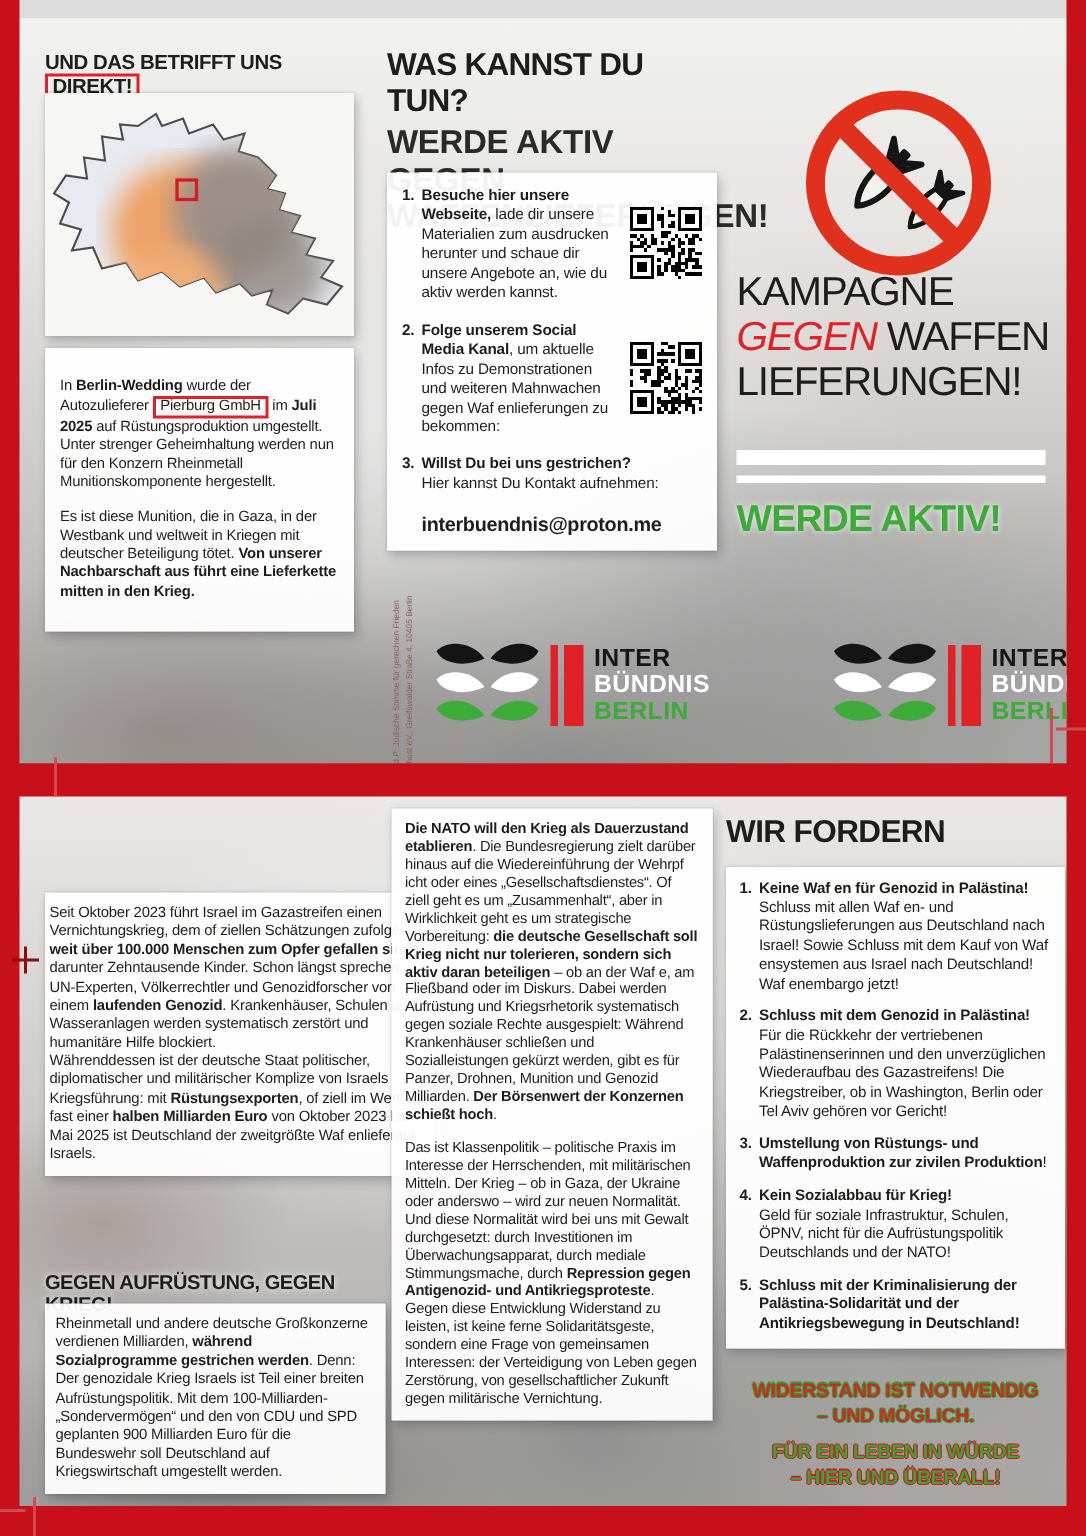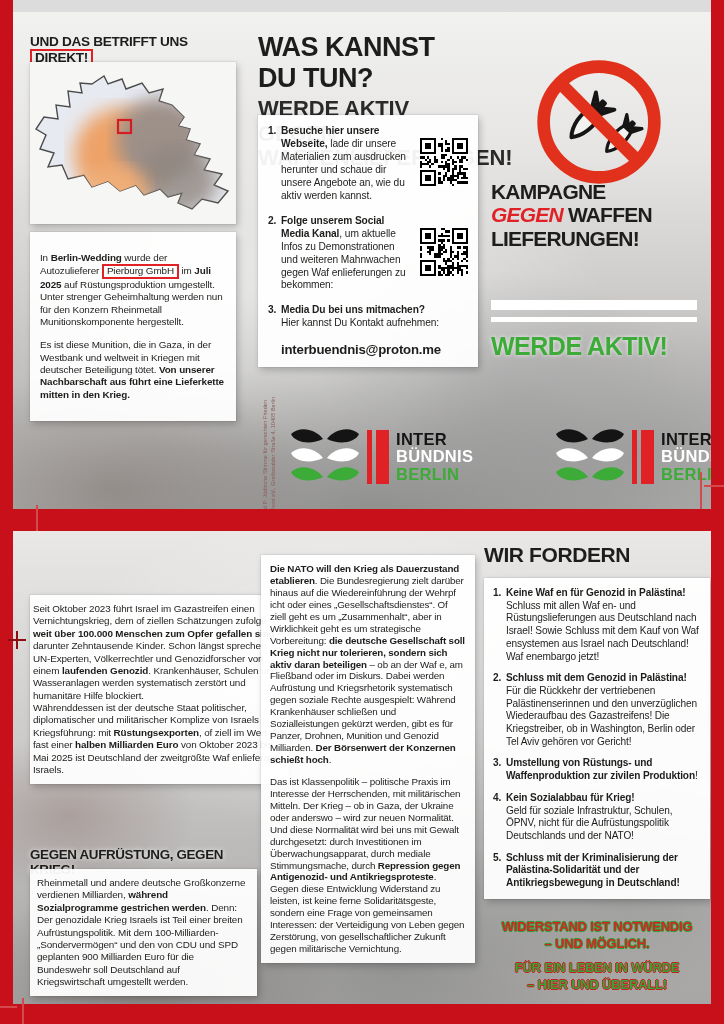--- a/index.html
+++ b/index.html
@@ -31,33 +31,33 @@
   .card{background:rgba(255,255,255,.94);box-shadow:0 0 0 1px rgba(0,0,0,.05),2px 3px 7px rgba(0,0,0,.22);}
   .body-txt{font-size:9.9px;line-height:1.25;letter-spacing:-0.12px;}
   
   .c1h{position:absolute;left:17px;top:22px;width:212px;font-size:13.6px;font-weight:700;letter-spacing:-0.3px;}
   .mapcard{position:absolute;left:17px;top:50px;width:206px;height:162px;}
   .txtcard{position:absolute;left:17px;top:220px;width:206px;padding:20px 10px;box-sizing:border-box;}
   .txtcard p{margin:0 0 11px 0;}
   .txtcard p:last-child{margin:0;}
   
   .c2{position:absolute;left:245px;top:20px;width:220px;}
-  .c2 .t1{font-size:27px;font-weight:700;letter-spacing:-0.5px;}
+  .c2 .t1{font-size:21px;font-weight:700;letter-spacing:-0.5px;}
   .c2 .t2{font-size:22px;font-weight:700;letter-spacing:-0.2px;line-height:1.12;margin-top:3px;color:#2a2a28;}
   .steps{position:absolute;left:245px;top:103px;width:220px;padding:10px 10px 8px 10px;box-sizing:border-box;}
   .step{display:flex;margin-bottom:12px;font-size:10.2px;line-height:1.27;letter-spacing:-0.1px;}
   .step .num{font-weight:700;width:13px;flex:none;}
   .step .stext{flex:1;}
   .qrf{float:right;width:48px;height:48px;margin:13px 0 2px 6px;background:#fff;}
   svg.qr{width:48px;height:48px;display:block;}
   .email{font-size:13.2px;font-weight:700;margin:2px 0 2px 13px;letter-spacing:-0.2px;}
   
   .c3{position:absolute;left:476px;top:0;width:222px;height:497px;}
   .sign{position:absolute;left:42px;top:42px;width:136px;height:136px;}
-  .c3 .big{position:absolute;left:2px;top:168px;width:218px;font-size:21px;font-weight:700;letter-spacing:-0.8px;line-height:1.11;}
+  .c3 .big{position:absolute;left:2px;top:168px;width:218px;font-size:27px;font-weight:400;letter-spacing:-0.8px;line-height:1.11;}
   .gegen{color:var(--accent_red,#e02126);font-style:italic;}
   .wbar1{position:absolute;left:2px;top:288px;width:206px;height:10px;background:#fff;}
   .wbar2{position:absolute;left:2px;top:305px;width:206px;height:5px;background:#fff;}
   .cta{position:absolute;left:2px;top:320px;width:216px;font-size:25px;font-weight:800;letter-spacing:-0.5px;
        color:var(--green,#3cab37);text-shadow:0 0 4px rgba(255,255,255,.8);}
   
   .logo{position:absolute;display:flex;align-items:center;}
   .logo .bars{display:flex;margin:0 7px 0 6px;}
   .logo .bar-thin{width:5px;height:54px;background:var(--accent_red,#e02126);margin-right:4px;}
   .logo .bar-wide{width:13px;height:54px;background:var(--accent_red,#e02126);}
@@ -66,21 +66,21 @@
   .imprint{position:absolute;left:248px;top:360px;height:150px;writing-mode:vertical-rl;transform:rotate(180deg);
            font-size:5.6px;line-height:1.5;color:#8a5c58;}
   
   .d1h{position:absolute;left:17px;top:14px;width:230px;font-size:13.4px;font-weight:700;letter-spacing:-0.35px;line-height:1.18;
        text-shadow:0 0 5px rgba(255,255,255,.9),0 0 9px rgba(255,255,255,.8);}
   .d1box1{position:absolute;left:17px;top:64px;width:259px;padding:8px 3px;box-sizing:border-box;}
   .d1h2{position:absolute;left:17px;top:316px;width:230px;font-size:13.4px;font-weight:700;letter-spacing:-0.35px;
         text-shadow:0 0 5px rgba(255,255,255,.9);}
   .d1box2{position:absolute;left:17px;top:338px;width:227px;padding:8px 7px;box-sizing:border-box;}
   .d1box1 p,.d1box2 p,.d2box p{margin:0;}
-  .d2box{position:absolute;left:248px;top:24px;width:214px;padding:8px 9px;box-sizing:border-box;}
+  .d2box{position:absolute;left:248px;top:8px;width:214px;padding:8px 9px;box-sizing:border-box;}
   .d2box p{font-size:9.8px;line-height:1.22;letter-spacing:-0.15px;margin-bottom:10px;}
   .d2box p:last-child{margin-bottom:0;}
   .d3t{position:absolute;left:471px;top:12px;width:226px;font-size:21px;font-weight:700;letter-spacing:-0.4px;}
   .d3box{position:absolute;left:471px;top:47px;width:226px;padding:9px 9px;box-sizing:border-box;}
   .demand{display:flex;margin-bottom:9px;font-size:10.1px;line-height:1.26;letter-spacing:-0.12px;}
   .demand:last-child{margin-bottom:0;}
   .demand .num{font-weight:700;width:13px;flex:none;}
   .demand .dtext{flex:1;}
   .slogans{position:absolute;left:466px;top:388px;width:236px;text-align:center;}
   .slog{font-size:13px;font-weight:800;line-height:1.3;letter-spacing:-0.2px;}
@@ -397,21 +397,21 @@
                 <rect x="24" y="40" width="2" height="2" fill="#000"></rect>
                 <rect x="28" y="40" width="2" height="2" fill="#000"></rect>
                 <rect x="36" y="40" width="2" height="2" fill="#000"></rect>
               </svg>
             </span>
           <span><span class="b">Folge unserem Social Media Kanal</span><span>, um aktuelle Infos zu Demonstrationen und weiteren Mahnwachen gegen Waf enlieferungen zu bekommen:</span></span>
         </span>
       </div>
       <div class="step">
         <span class="num">3.</span>
-        <span class="stext"><span class="b">Media Du bei uns mitmachen?</span><span></span><br><span>Hier kannst Du Kontakt aufnehmen:</span></span>
+        <span class="stext"><span class="b">Willst Du bei uns gestrichen?</span><span></span><br><span>Hier kannst Du Kontakt aufnehmen:</span></span>
       </div>
       <div class="email">interbuendnis@proton.me</div>
     </div>
 
     <div class="c3">
       <svg class="sign" viewBox="0 0 140 140">
         <g stroke="#151515" stroke-width="4" fill="#f2f2f0" stroke-linejoin="round">
           <g transform="translate(60,66) rotate(223)">
             <path d="M0,-27 C8,-18 10,-3 6,11 L-6,11 C-10,-3 -8,-18 0,-27 Z"></path>
             <path d="M-6,11 L-13,24 L-4,17 Z"></path>

